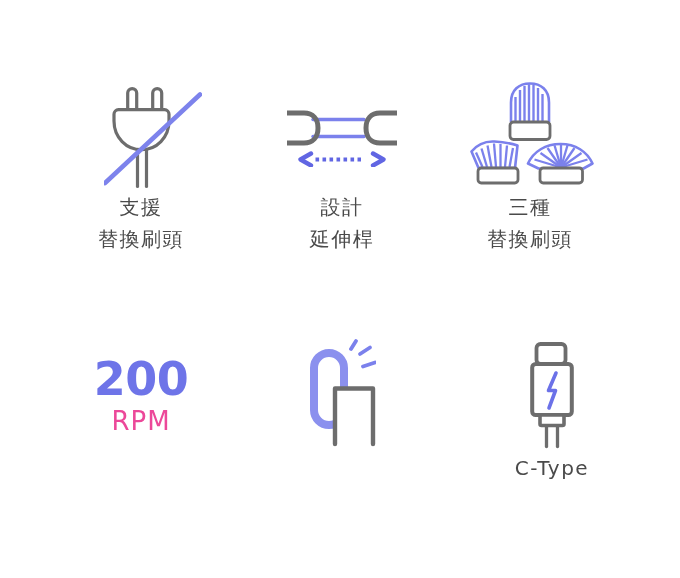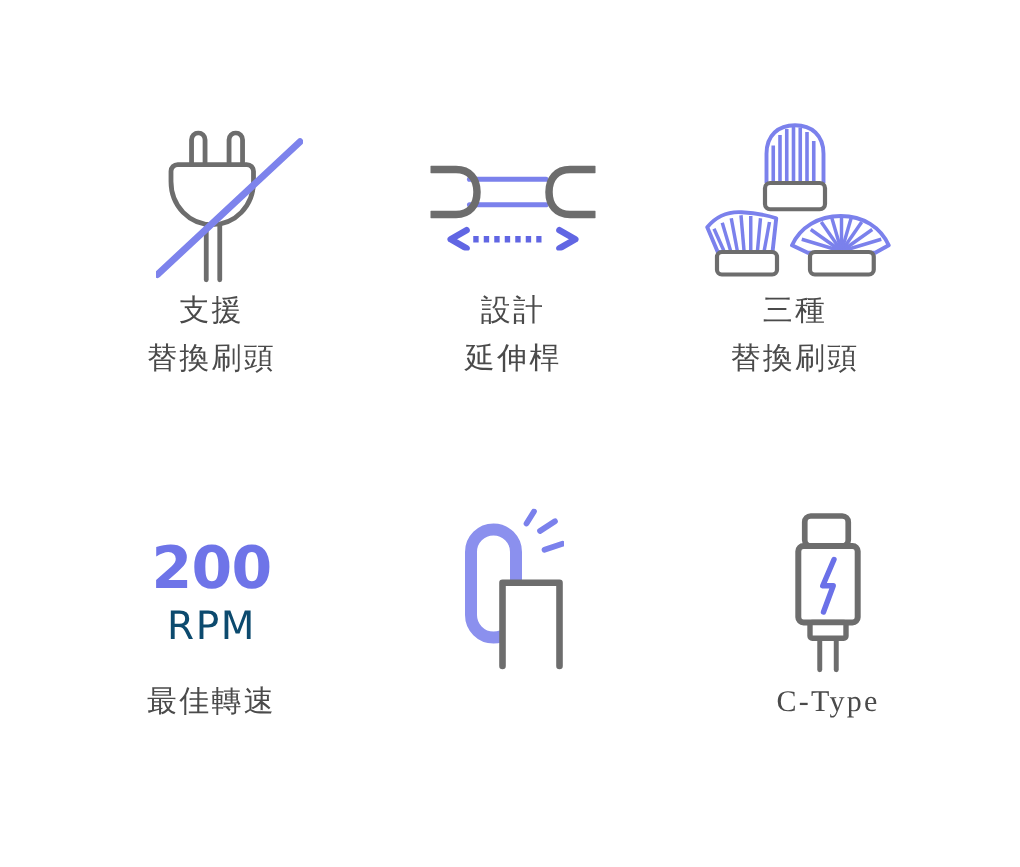--- a/index.html
+++ b/index.html
@@ -9,29 +9,29 @@
   }
   .cell{position:absolute;width:200px;text-align:center;}
   .c1{left:41px;top:81px}
   .c2{left:242px;top:81px}
   .c3{left:430px;top:81px}
   .c4{left:41px;top:338px}
   .c5{left:242px;top:338px}
   .c6{left:452px;top:338px}
   .icon-box{height:114px;display:flex;align-items:center;justify-content:center;}
   .caption .line{
-    font-size:20px;color:#4a4a4a;letter-spacing:1.5px;line-height:32px;font-weight:500;font-family:Liberation Serif, serif;
+    font-size:20px;color:#4a4a4a;letter-spacing:1.5px;line-height:32px;font-weight:500;
   }
   .row1 .caption{margin-top:-4px;}
   .row2 .caption{margin-top:-2px;}
   .row2 .caption .line{line-height:36px;}
   .svg-plug{margin-left:23px;}
   .svg-brushes{margin-top:-10px;margin-left:4px;}
-  .stat-value{font-size:39px;font-weight:700;color:#6e74e8;line-height:1;letter-spacing:-0.5px;}
-  .stat-unit{font-size:26px;color:#0c4a6e;line-height:1;margin-top:6px;letter-spacing:1px;font-weight:500;}
+  .stat-value{font-size:46px;font-weight:700;color:#6e74e8;line-height:1;letter-spacing:-0.5px;}
+  .stat-unit{font-size:26px;color:#ec4899;line-height:1;margin-top:6px;letter-spacing:1px;font-weight:500;}
 </style>
 </head>
 <body>
 
 <div class="stage">
 
   <section class="cell c1 row1">
     <div class="icon-box">
       <svg class="svg-plug" width="98" height="102" viewBox="0 0 98 102">
         <g stroke="#6d6d6d" stroke-width="3.2" fill="#ffffff">
@@ -120,21 +120,20 @@
   </section>
 
   <section class="cell c4 row2">
     <div class="icon-box">
       <div class="stat">
         <div class="stat-value">200</div>
         <div class="stat-unit">RPM</div>
       </div>
     </div>
     <div class="caption">
-      <div class="line">最佳轉速</div>
     </div>
   </section>
 
   <section class="cell c5 row2">
     <div class="icon-box">
       <svg width="68" height="112" viewBox="0 0 68 112">
         <rect x="6" y="14" width="30" height="72" rx="15" fill="none" stroke="#8b90ee" stroke-width="8"></rect>
         <g stroke="#7b81ec" stroke-width="3.8" stroke-linecap="round">
           <line x1="43" y1="10" x2="48" y2="2"></line>
           <line x1="52" y1="15" x2="62" y2="8.5"></line>

